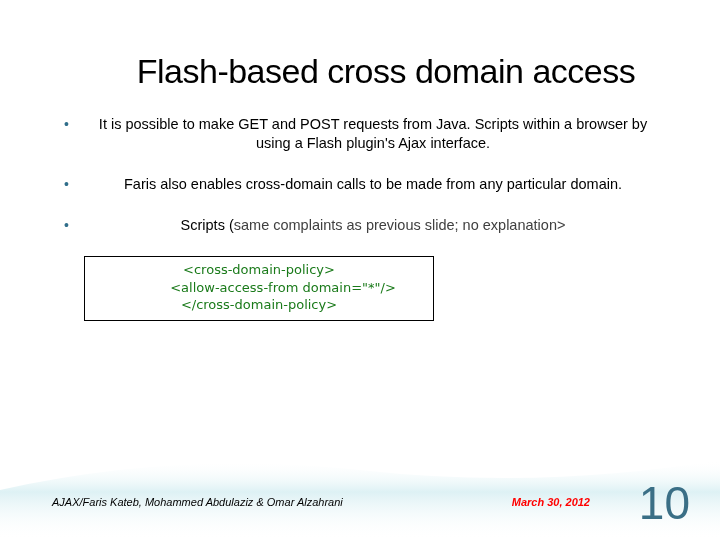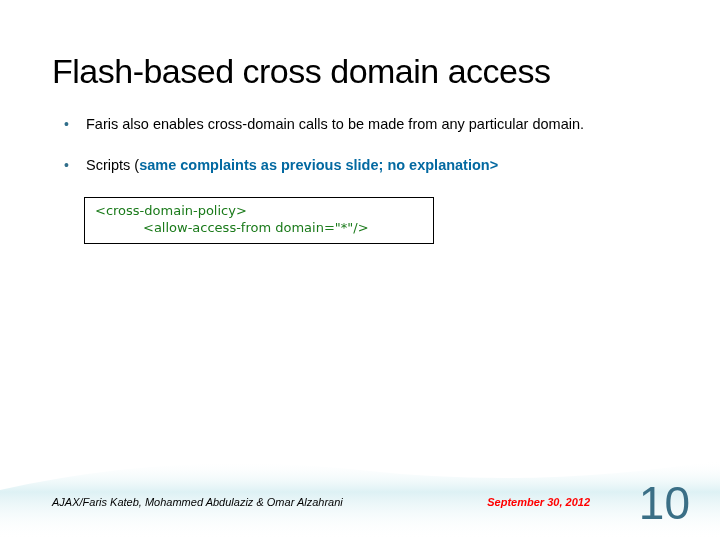--- a/index.html
+++ b/index.html
@@ -7,20 +7,21 @@
   body {
     font-family: Arial, Helvetica, sans-serif;
     background: #ffffff;
     position: relative;
   }
   .slide {
     width: 720px;
     height: 540px;
     position: relative;
     padding: 0;
+    text-align: center;
   }
   .title {
     font-size: 34px;
     color: #000000;
     font-weight: 400;
     padding: 52px 0 0 52px;
     letter-spacing: -0.5px;
   }
   .bullets {
     list-style: none;
@@ -36,22 +37,22 @@
   }
   .bullets li::before {
     content: "•";
     position: absolute;
     left: 4px;
     top: 0;
     color: #306e8a;
     font-size: 14px;
   }
   .bold-red-part {
-    font-weight: 700;
-    color: #0369a1;
+    font-weight: 400;
+    color: #404040;
   }
   .code-box {
     margin: 6px 0 0 84px;
     border: 1px solid #000000;
     padding: 4px 10px 6px 10px;
     width: 350px;
     background: #ffffff;
   }
   .code-box div {
     font-family: 'DejaVu Sans', Verdana, sans-serif;
@@ -117,30 +118,32 @@
         <stop offset="40%" stop-color="#c7e8ed" stop-opacity="0.6"></stop>
         <stop offset="100%" stop-color="#ffffff" stop-opacity="0"></stop>
       </linearGradient>
     </defs>
     <path d="M0,60 Q180,20 360,40 T720,30 L720,110 L0,110 Z" fill="url(#g1)"></path>
   </svg>
 
   <h1 class="title">Flash-based cross domain access</h1>
 
   <ul class="bullets">
+    <li>It is possible to make GET and POST requests from Java. Scripts within a browser by using a Flash plugin's Ajax interface.</li>
     <li>Faris also enables cross-domain calls to be made from any particular domain.</li>
     <li>
       <span>Scripts (</span><span class="bold-red-part">same complaints as previous slide; no explanation&gt;</span>
     </li>
   </ul>
 
   <div class="code-box">
     <div>&lt;cross-domain-policy&gt;</div>
     <div class="indent">&lt;allow-access-from domain="*"/&gt;</div>
+    <div>&lt;/cross-domain-policy&gt;</div>
   </div>
 
   <div class="footer">
     <div class="footer-left">AJAX/Faris Kateb, Mohammed Abdulaziz &amp; Omar Alzahrani</div>
-    <div class="footer-date">September 30, 2012</div>
+    <div class="footer-date">March 30, 2012</div>
     <div class="page-num">10</div>
   </div>
 
 </div>
 
 </body></html>

